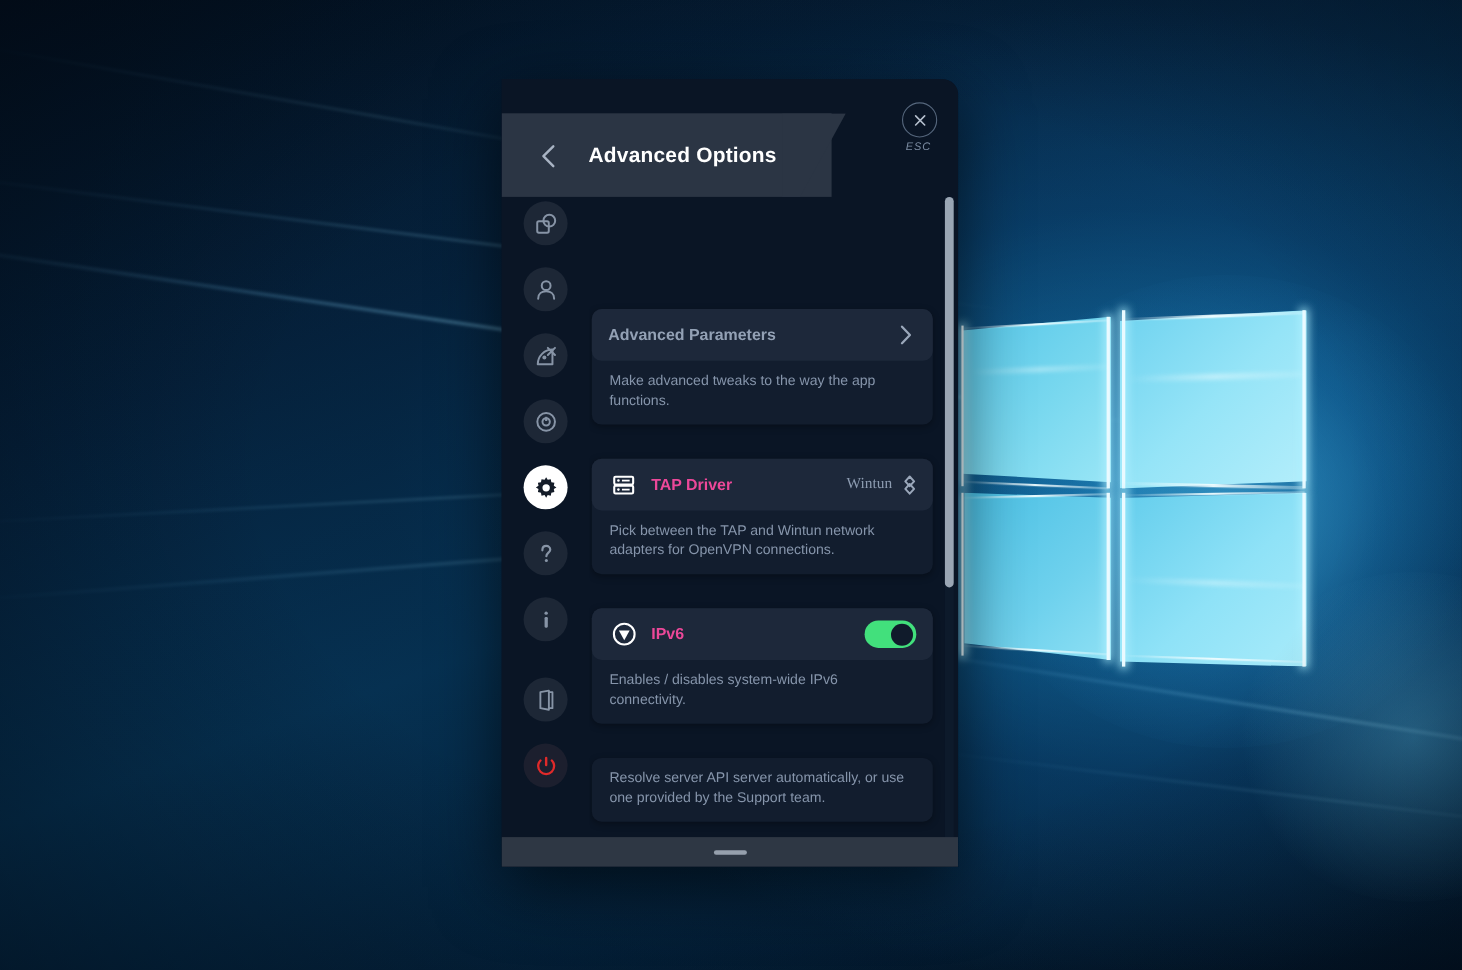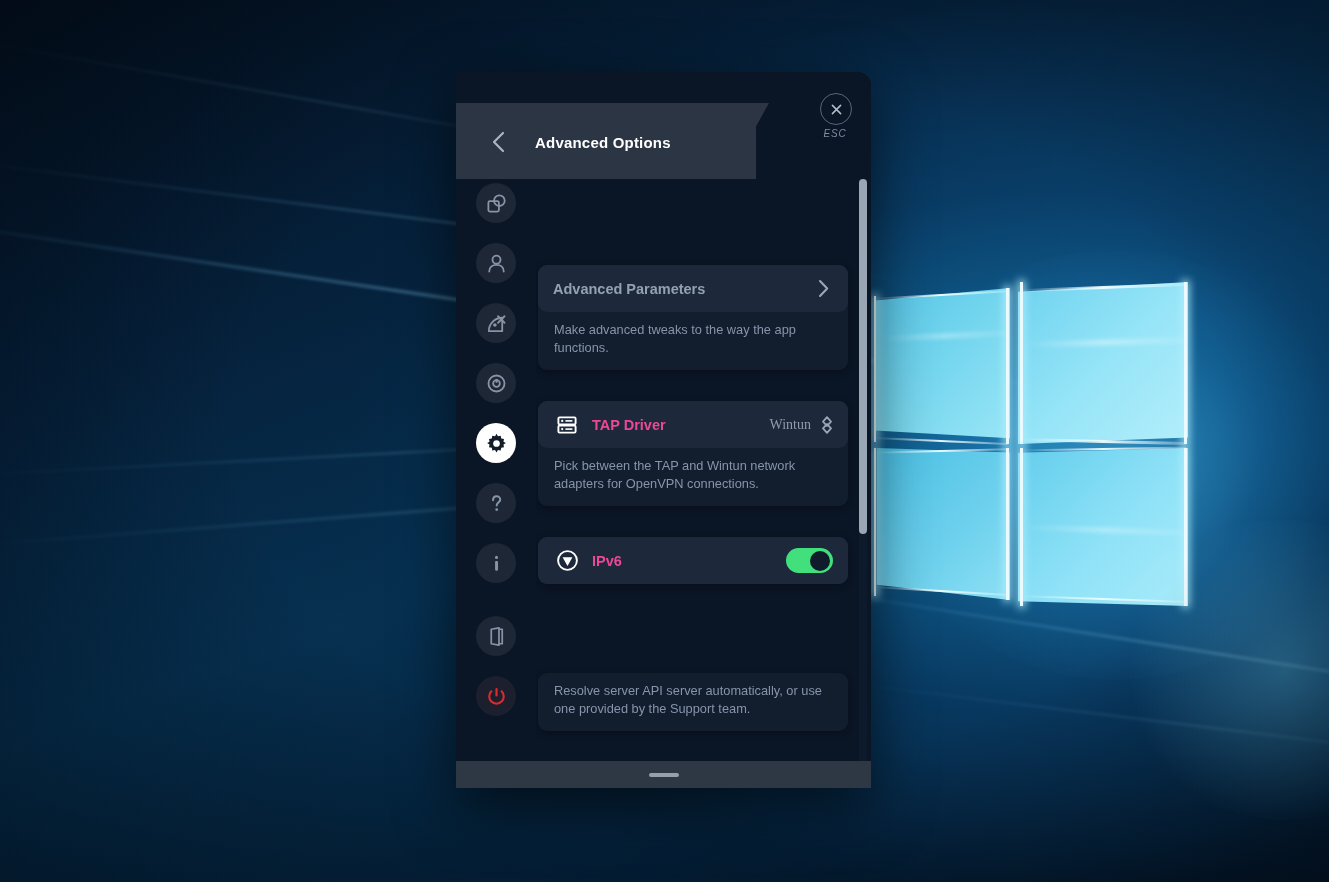--- a/index.html
+++ b/index.html
@@ -63,36 +63,36 @@
   .app-bg{position:absolute;inset:0;background:#0a1525;}
 
   
   .hdr{position:absolute;left:0;top:31px;width:300px;height:76px;
     background:#2b3544;border-radius:0 0 0 0;}
   .hdr-slant{position:absolute;left:255px;top:31px;width:58px;height:76px;
     background:#2b3544;clip-path:polygon(0 0,100% 0,28% 100%,0 100%);}
   .back-btn{position:absolute;left:26px;top:56px;width:34px;height:28px;
     display:flex;align-items:center;justify-content:center;cursor:pointer;}
   .hdr-title{position:absolute;left:79px;top:56px;height:28px;display:flex;align-items:center;
-    color:#ffffff;font-size:15px;font-weight:bold;letter-spacing:.2px;white-space:nowrap;}
+    color:#ffffff;font-size:19px;font-weight:bold;letter-spacing:.2px;white-space:nowrap;}
   .close-btn{position:absolute;left:364px;top:21px;width:30px;height:30px;border-radius:50%;
     border:1.6px solid #55667c;display:flex;align-items:center;justify-content:center;cursor:pointer;}
   .esc-lab{position:absolute;left:348px;top:56px;width:62px;text-align:center;
     color:#7d8da3;font-size:10px;letter-spacing:.8px;font-style:italic;}
 
   
   .side{position:absolute;left:0;top:107px;width:80px;height:609px;}
   .nav-ic{position:absolute;left:20px;width:40px;height:40px;border-radius:50%;
     background:#1d2736;display:flex;align-items:center;justify-content:center;cursor:pointer;}
   .nav-ic.active{background:#ffffff;}
   .nav-ic.power{background:#1c1f2e;}
   .side-div{position:absolute;left:22px;top:511px;width:36px;height:1.5px;background:#2b3646;}
 
   
-  .content{position:absolute;left:80px;top:107px;width:320px;height:667px;overflow:hidden;}
+  .content{position:absolute;left:80px;top:123px;width:320px;height:667px;overflow:hidden;}
   .card{position:absolute;left:2px;width:310px;border-radius:9px;background:#121d2e;
     box-shadow:0 2px 7px rgba(0,0,0,.30);}
   .card-row{display:flex;align-items:center;height:47px;padding:0 15px;border-radius:9px;}
   .card-row.hl{background:#1d283a;}
   .row-ic{width:28px;height:26px;display:flex;align-items:center;justify-content:center;
     margin-right:11px;flex:0 0 auto;}
   .row-title{color:#ec4899;font-size:14.5px;font-weight:bold;white-space:nowrap;}
   .row-title.muted{color:#93a1b5;}
   .row-spacer{flex:1 1 auto;}
   .row-val{color:#8d9cb1;font-size:14px;margin-right:9px;white-space:nowrap;font-family:Liberation Serif, serif;}
@@ -309,20 +309,21 @@
                 <circle cx="11.5" cy="11.5" r="9.4" fill="none" stroke="#ffffff" stroke-width="1.9"></circle>
                 <path d="M6.6 8.2 L16.4 8.2 L11.5 17 Z" fill="#ffffff"></path>
               </svg>
             </div>
             <div class="row-title">IPv6</div>
             <div class="row-spacer"></div>
             <div class="toggle">
               <div class="knob"></div>
             </div>
           </div>
+          <div class="card-desc">Enables / disables system-wide IPv6 connectivity.</div>
         </div>
 
         <div class="card" style="top:494px;">
           <div class="card-desc">Resolve server API server automatically, or use one provided by the Support team.</div>
         </div>
 
       </div>
 
       <div class="sb-track"></div>
       <div class="sb-thumb"></div>

